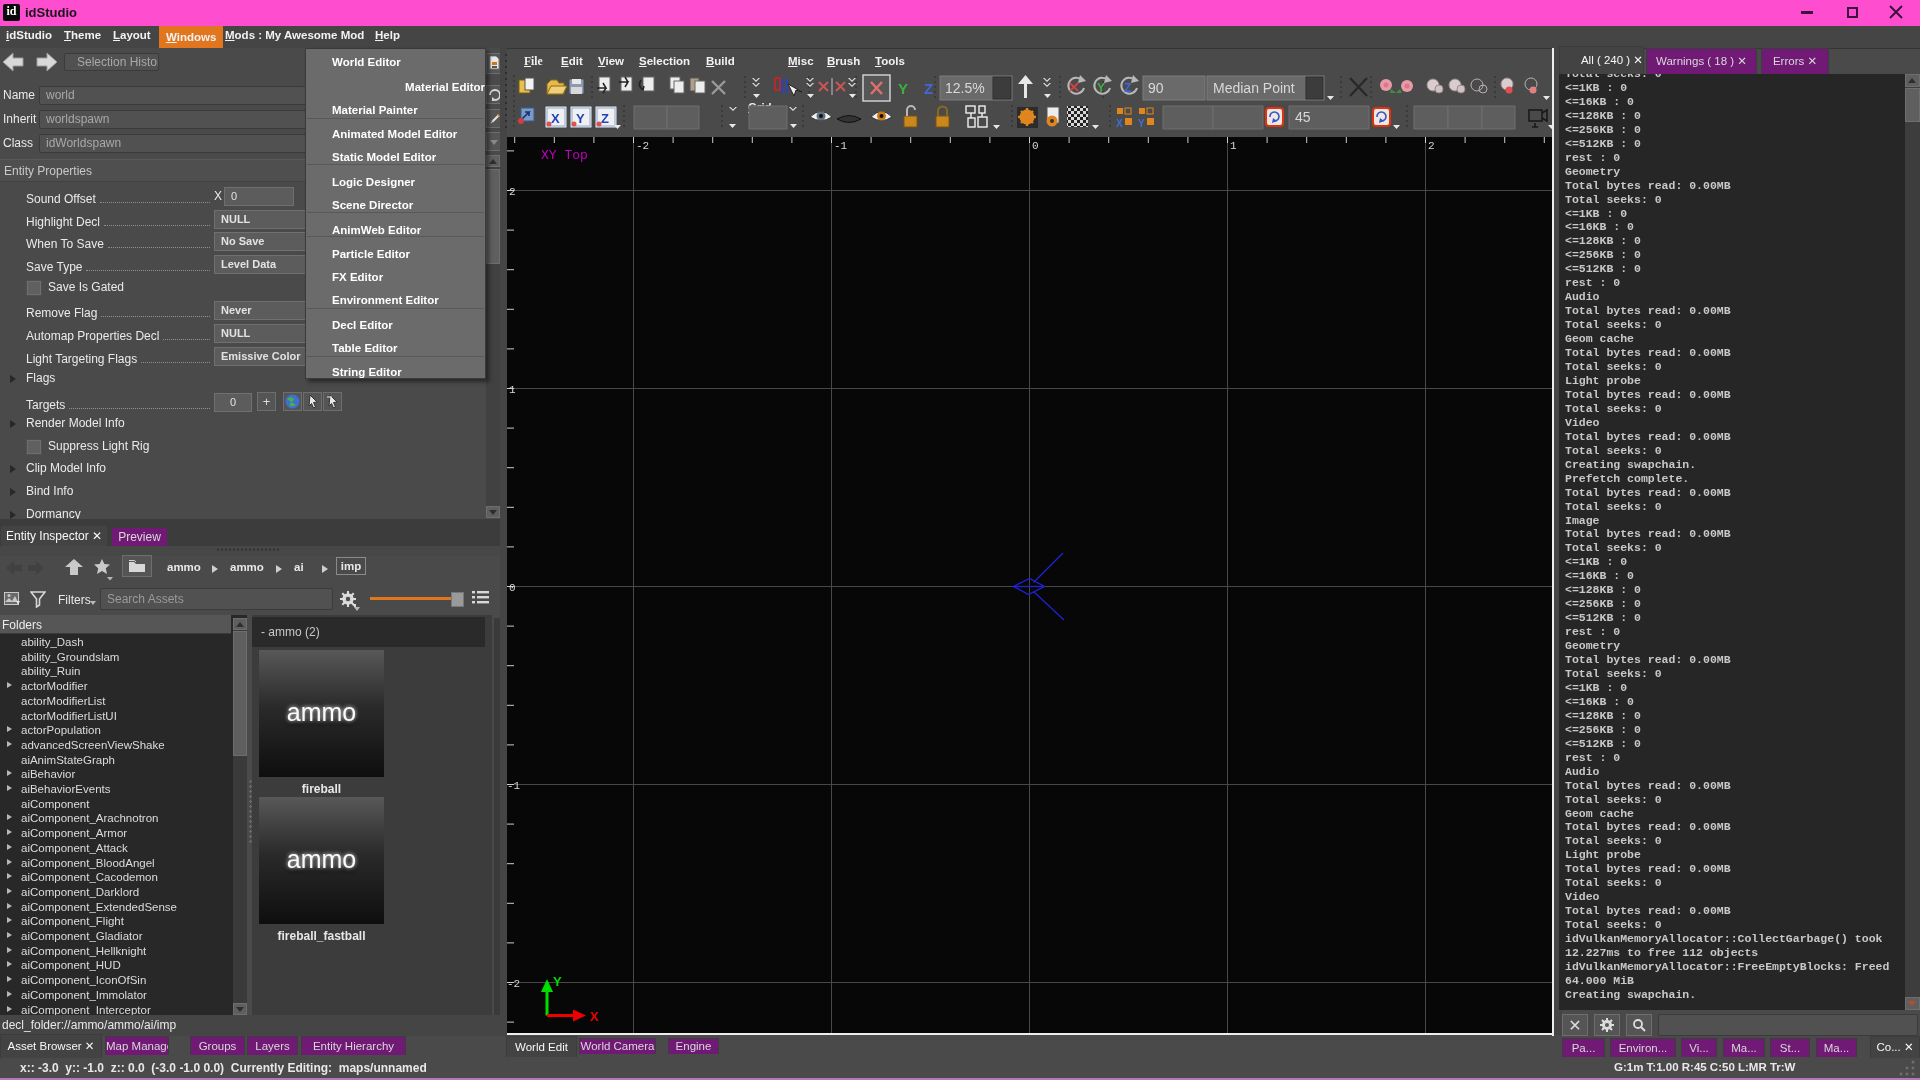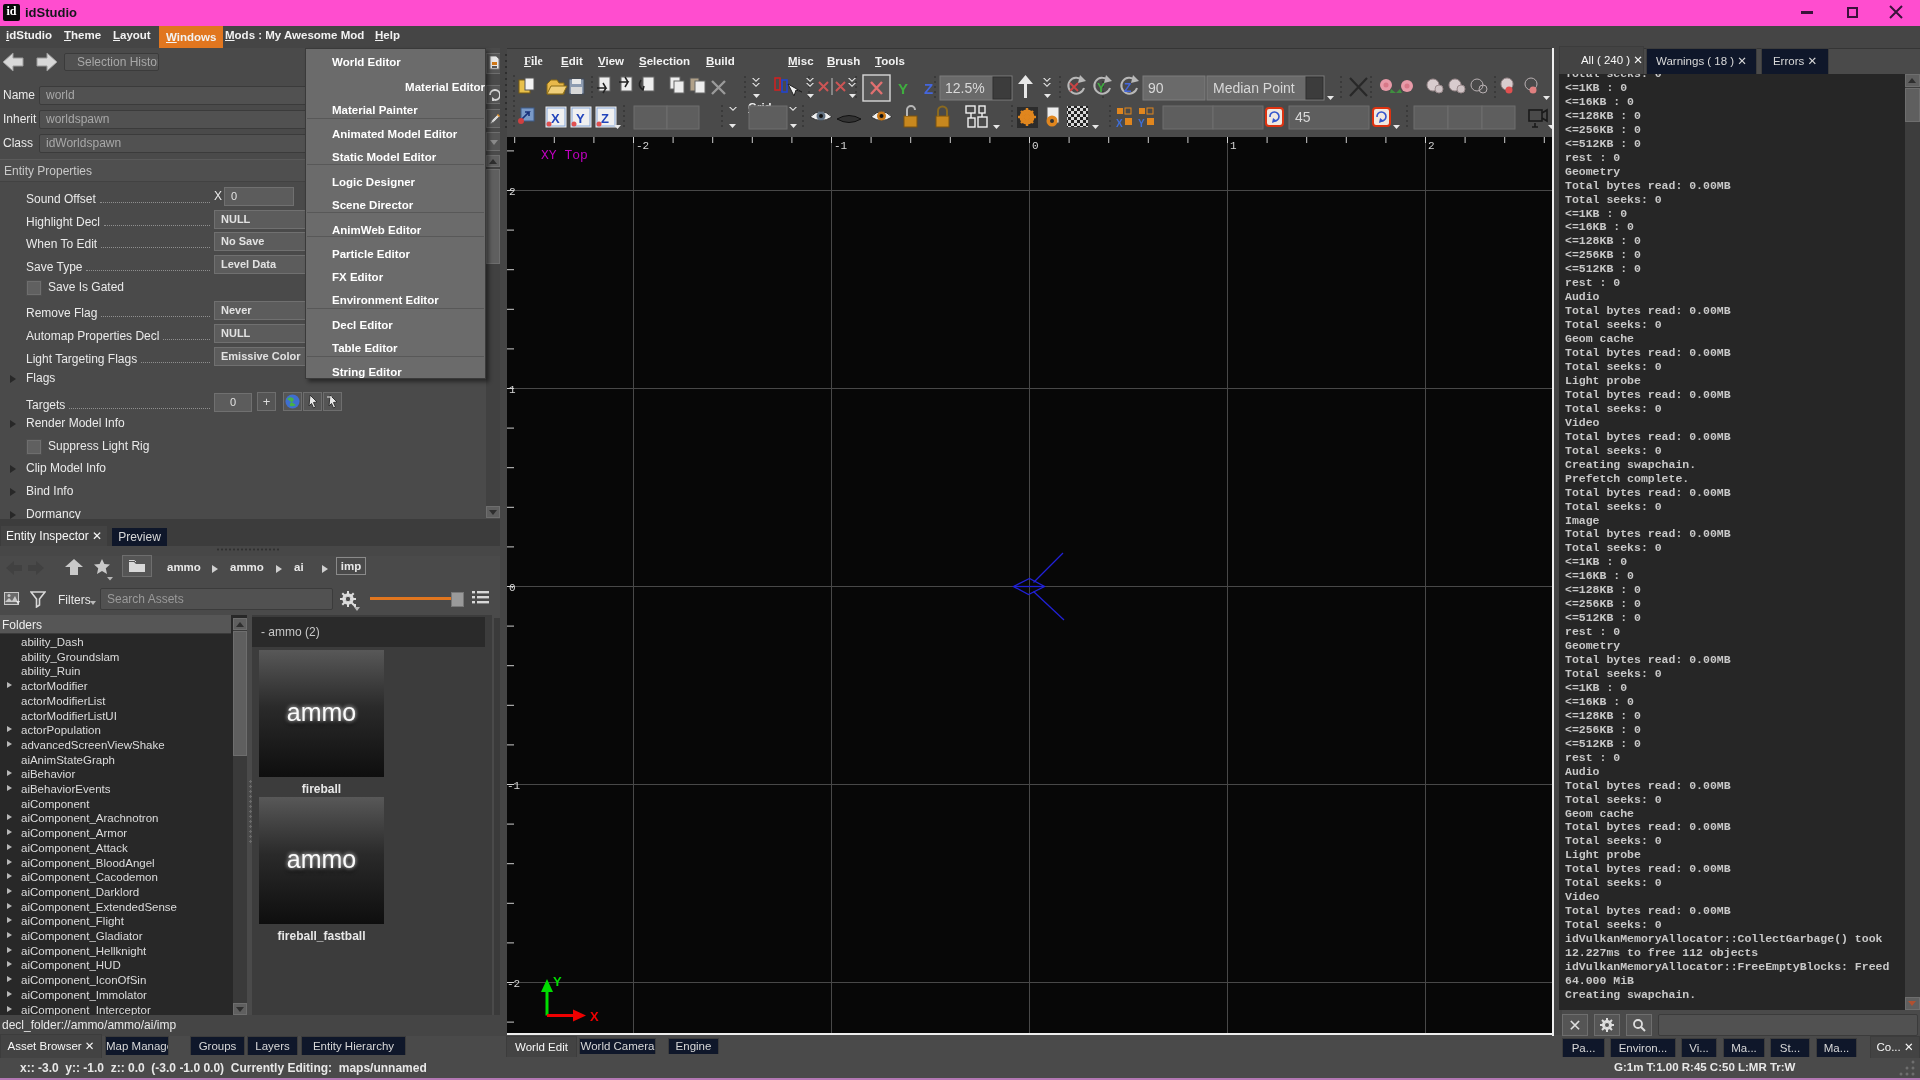--- a/index.html
+++ b/index.html
@@ -28,21 +28,21 @@
 
 .leftbg{left:0;top:48px;width:500px;height:1032px;background:#4a4a4a;}
 
 .prow{position:absolute;left:26px;width:186px;height:18px;display:flex;align-items:flex-end;}
 .prow .t{font-size:12px;color:#eaeaea;white-space:nowrap;}
 .prow .lead{flex:1;border-bottom:1px dotted #8f8f8f;margin:0 2px 3px 4px;}
 .tri{position:absolute;width:0;height:0;border-left:6px solid #282828;border-top:4px solid transparent;border-bottom:4px solid transparent;}
 .chk{position:absolute;width:14px;height:14px;background:#606060;border:1px solid #4f4f4f;box-shadow:inset 0 0 0 1px #6e6e6e;}
 .vfld{position:absolute;left:214px;width:178px;height:19px;background:#5c5c5c;border:1px solid #707070;font-size:11px;line-height:17px;padding-left:6px;box-sizing:border-box;color:#e2e2e2;font-weight:bold;}
 
-.tab{position:absolute;font-size:11.5px;color:#d8d8d8;background:#0f172a;border:1px solid #3c3c3c;border-bottom:none;text-align:center;box-sizing:border-box;white-space:nowrap;overflow:hidden;}
+.tab{position:absolute;font-size:11.5px;color:#d8d8d8;background:#701a75;border:1px solid #3c3c3c;border-bottom:none;text-align:center;box-sizing:border-box;white-space:nowrap;overflow:hidden;}
 .tab.active{background:#434343;color:#f8f8f8;}
 
 #folders{left:0;top:615px;width:247px;height:400px;background:#282828;}
 .fitem{position:absolute;left:21px;font-size:11.5px;color:#dcdcdc;white-space:nowrap;}
 
 .sb{position:absolute;background:#414141;}
 .sbthumb{position:absolute;background:#5f5f5f;border:1px solid #6e6e6e;box-sizing:border-box;}
 
 #console{left:1559px;top:74px;width:361px;height:936px;background:#262626;overflow:hidden;}
 #ctext{position:absolute;left:6px;top:-7px;font-family:"Liberation Mono",monospace;font-size:11.5px;line-height:13.95px;color:#c8c8c8;white-space:pre;font-weight:bold;}
@@ -113,21 +113,21 @@
       <span class="lead"></span>
     </div>
   <div class="lbl abs" style="left:214px;top:189px;">X</div>
   <div class="vfld abs" style="left:224px;top:187px;width:70px;font-weight:normal;">0</div>
   <div class="prow" style="top:211px;">
       <span class="t">Highlight Decl</span>
       <span class="lead"></span>
     </div>
   <div class="vfld abs" style="top:210px;">NULL</div>
   <div class="prow" style="top:233px;">
-      <span class="t">When To Edit</span>
+      <span class="t">When To Save</span>
       <span class="lead"></span>
     </div>
   <div class="vfld abs" style="top:232px;">No Save</div>
   <div class="prow" style="top:256px;">
       <span class="t">Save Type</span>
       <span class="lead"></span>
     </div>
   <div class="vfld abs" style="top:255px;">Level Data</div>
   <div class="chk abs" style="left:26px;top:280px;"></div>
   <div class="lbl abs" style="left:48px;top:280px;">Save Is Gated</div>

